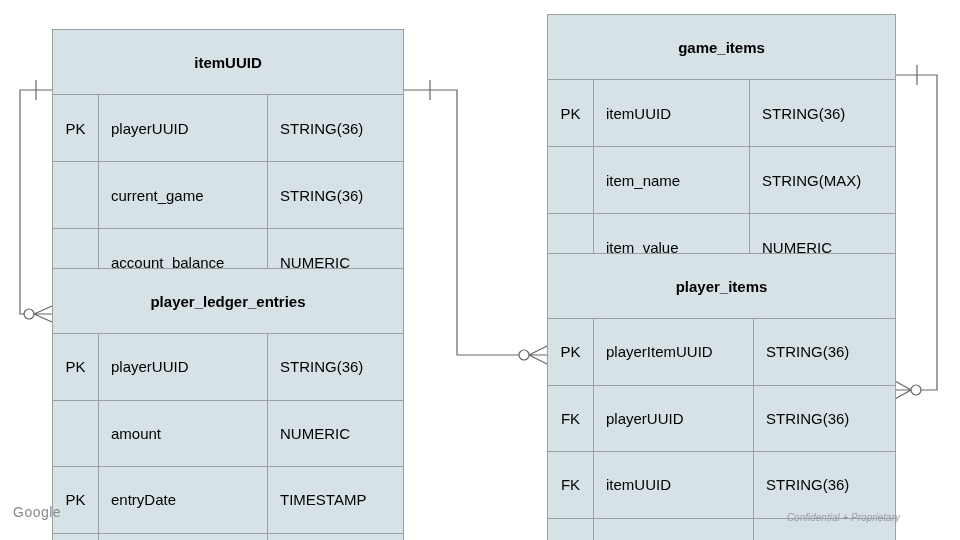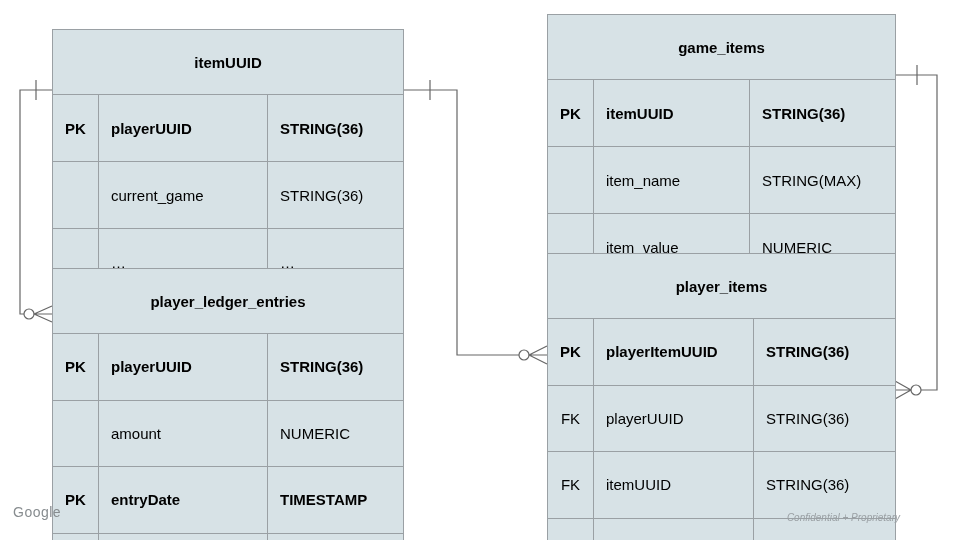--- a/index.html
+++ b/index.html
@@ -37,21 +37,21 @@
   table.er-table th {
     height: 40px;
     font-weight: bold;
     text-align: center;
     font-size: 15px;
   }
   table.t4 td { height: 42px; }
   table.t5 td { height: 41.5px; }
   td.key { text-align: center; }
   td.name, td.type { text-align: left; padding-left: 12px; }
-  tr.pk td { font-weight: bold; }
+  tr.pk td { font-weight: normal; }
   .google-logo {
     position: absolute;
     left: 13px;
     top: 504px;
     font-size: 14px;
     letter-spacing: 0.5px;
     color: #878c8f;
   }
   .confidential {
     position: absolute;
@@ -108,20 +108,25 @@
         <td class="name">playerUUID</td>
         <td class="type">STRING(36)</td>
       </tr>
       <tr>
         <td class="key"></td>
         <td class="name">current_game</td>
         <td class="type">STRING(36)</td>
       </tr>
       <tr>
         <td class="key"></td>
+        <td class="name">account_balance</td>
+        <td class="type">NUMERIC</td>
+      </tr>
+      <tr>
+        <td class="key"></td>
         <td class="name">…</td>
         <td class="type">…</td>
       </tr>
     </tbody>
   </table>
 
   <table class="er-table t4" style="left:547px; top:14px; width:348px;">
     <colgroup>
         <col style="width:46px">
         <col style="width:156px">

